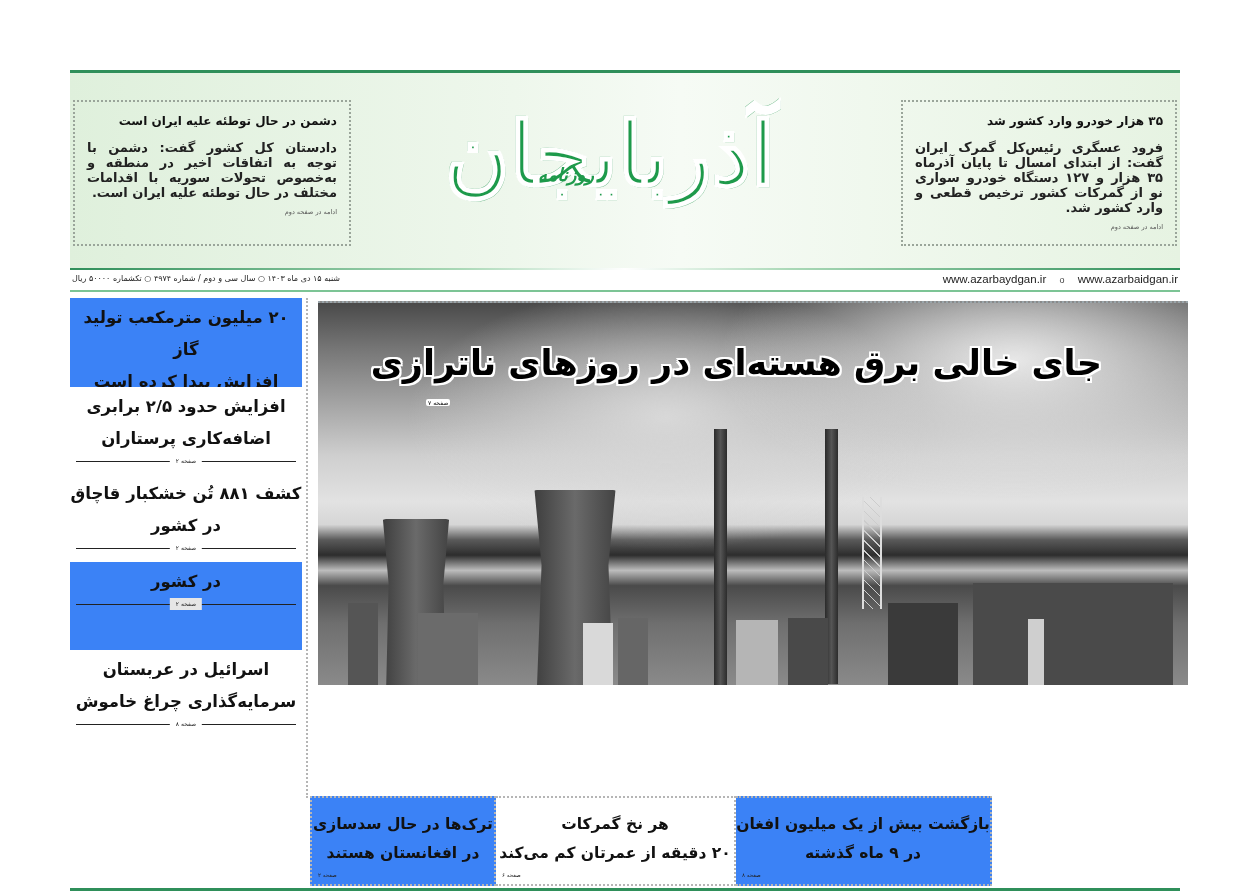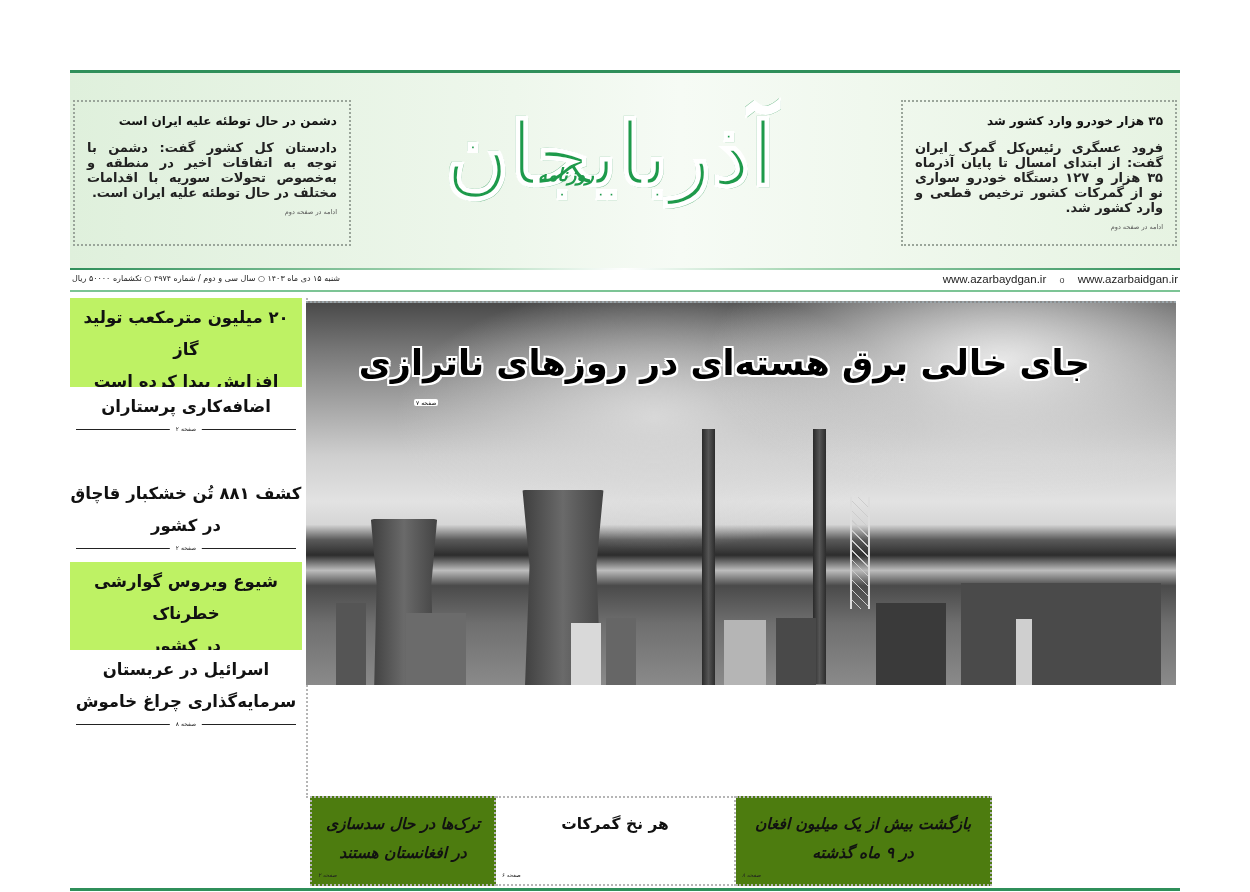--- a/index.html
+++ b/index.html
@@ -49,42 +49,42 @@
     content: ""; position: absolute; left: 0; right: 0; top: 0; height: 2px;
     background: linear-gradient(90deg, #2f8f5a 0%, #a9d8b6 35%, #ffffff 50%, #a9d8b6 65%, #2f8f5a 100%);
   }
   .issue-info { position: absolute; left: 2px; top: 6px; font-size: 8px; color: #222; direction: rtl; }
   .websites { position: absolute; right: 2px; top: 5px; font-family: "Liberation Sans", sans-serif; font-size: 11.5px; color: #222; }
   .websites .sep { font-size: 9px; color: #444; margin: 0 10px; }
 
   
   .left-col { position: absolute; left: 0; top: 228px; width: 232px; height: 590px; }
   .lbox { position: relative; width: 232px; direction: rtl; text-align: center; padding-top: 4px; }
-  .lbox.gray { background: #bef264; }
+  .lbox.gray { background: #3b82f6; }
   .lbox.white { background: #ffffff; }
   .lbox-title { font-family: "DejaVu Sans", sans-serif; font-weight: bold; font-size: 16.5px; line-height: 32px; color: #111; }
   .lbox-rule {
     position: relative; height: 12px; margin: 0 6px;
   }
   .lbox-rule::before { content: ""; position: absolute; left: 0; right: 0; top: 6px; height: 1px; background: #222; }
   .lbox-rule span {
     position: absolute; left: 50%; top: 0; transform: translateX(-50%);
     font-size: 6px; background: inherit; padding: 0 6px; color: #222; line-height: 12px;
   }
   .lbox.gray .lbox-rule span { background: #e6e6e6; }
   .lbox.white .lbox-rule span { background: #ffffff; }
 
   .col-divider {
     position: absolute; left: 236px; top: 228px; width: 0; height: 500px;
     border-left: 2px dotted #b5b5b5;
   }
 
   
   .hero {
-    position: absolute; left: 236px; top: 231px; width: 870px; height: 384px;
+    position: absolute; left: 248px; top: 231px; width: 870px; height: 384px;
     border-top: 2px dotted #9aa5aa;
     overflow: hidden;
     background:
       radial-gradient(ellipse at 80% 15%, #e8e8e8 0%, rgba(220,220,220,0) 30%),
       radial-gradient(ellipse at 40% 30%, #d8d8d8 0%, rgba(200,200,200,0) 35%),
       linear-gradient(180deg, #4a4a4a 0%, #767676 12%, #a9a9a9 28%, #cfcfcf 40%, #e2e2e2 52%, #d6d6d6 58%, #5a5a5a 62%, #2d2d2d 66%, #bdbdbd 70%, #4a4a4a 74%, #6f6f6f 84%, #8a8a8a 100%);
   }
   .hero-headline {
     position: absolute; right: 86px; top: 40px;
     font-family: "DejaVu Sans", sans-serif; font-weight: bold; font-size: 35px;
@@ -121,21 +121,21 @@
   .watermark .fa { font-family: "DejaVu Serif", serif; font-style: italic; font-size: 28px; line-height: 30px; transform: rotate(-20deg); display: block; }
   .watermark .en { font-family: "Liberation Sans", sans-serif; font-size: 15px; text-align: center; }
 
   
   .bottom-row { position: absolute; left: 240px; top: 726px; width: 870px; height: 90px; display: flex; }
   .bbox {
     position: relative; height: 90px; direction: rtl; text-align: center;
     border: 2px dotted #b5b5b5; border-left: none; padding-top: 12px;
   }
   .bbox:first-child { border-left: 2px dotted #b5b5b5; }
-  .bbox.gray { background: #4d7c0f; font-style: italic; }
+  .bbox.gray { background: #3b82f6; }
   .bbox.white { background: #ffffff; }
   .bbox-title { font-family: "DejaVu Sans", sans-serif; font-weight: bold; font-size: 15.5px; line-height: 29px; color: #111; }
   .bbox-page { position: absolute; left: 6px; bottom: 6px; font-size: 5.5px; color: #222; }
 
   .bottom-rule { position: absolute; left: 0; top: 818px; width: 1110px; height: 3px; background: #2f8f5a; }
 </style>
 </head>
 <body>
 
 <div class="page">
@@ -170,34 +170,34 @@
 
   <div class="left-col">
     <div class="lbox gray" style="height:89px">
       <div class="lbox-title">۲۰ میلیون مترمکعب تولید گاز</div>
       <div class="lbox-title">افزایش پیدا کرده است</div>
       <div class="lbox-rule">
           <span>صفحه ۲</span>
         </div>
     </div>
     <div class="lbox white" style="height:87px">
+      <div class="lbox-title">افزایش حدود ۲/۵ برابری</div>
       <div class="lbox-title">اضافه‌کاری پرستاران</div>
       <div class="lbox-rule">
           <span>صفحه ۲</span>
         </div>
     </div>
     <div class="lbox white" style="height:88px">
       <div class="lbox-title">کشف ۸۸۱ تُن خشکبار قاچاق</div>
       <div class="lbox-title">در کشور</div>
       <div class="lbox-rule">
           <span>صفحه ۲</span>
         </div>
     </div>
     <div class="lbox gray" style="height:88px">
-      <div class="lbox-title">شیوع ویروس گوارشی خطرناک</div>
       <div class="lbox-title">در کشور</div>
       <div class="lbox-rule">
           <span>صفحه ۲</span>
         </div>
     </div>
     <div class="lbox white" style="height:90px">
       <div class="lbox-title">اسرائیل در عربستان</div>
       <div class="lbox-title">سرمایه‌گذاری چراغ خاموش</div>
       <div class="lbox-rule">
           <span>صفحه ۸</span>
@@ -236,20 +236,21 @@
   </div>
 
   <div class="bottom-row">
     <div class="bbox gray" style="width:186px">
       <div class="bbox-title">ترک‌ها در حال سدسازی</div>
       <div class="bbox-title">در افغانستان هستند</div>
       <div class="bbox-page">صفحه ۲</div>
     </div>
     <div class="bbox white" style="width:240px">
       <div class="bbox-title">هر نخ گمرکات</div>
+      <div class="bbox-title">۲۰ دقیقه از عمرتان کم می‌کند</div>
       <div class="bbox-page">صفحه ۶</div>
     </div>
     <div class="bbox gray" style="width:256px">
       <div class="bbox-title">بازگشت بیش از یک میلیون افغان</div>
       <div class="bbox-title">در ۹ ماه گذشته</div>
       <div class="bbox-page">صفحه ۸</div>
     </div>
   </div>
 
   <div class="bottom-rule"></div>

